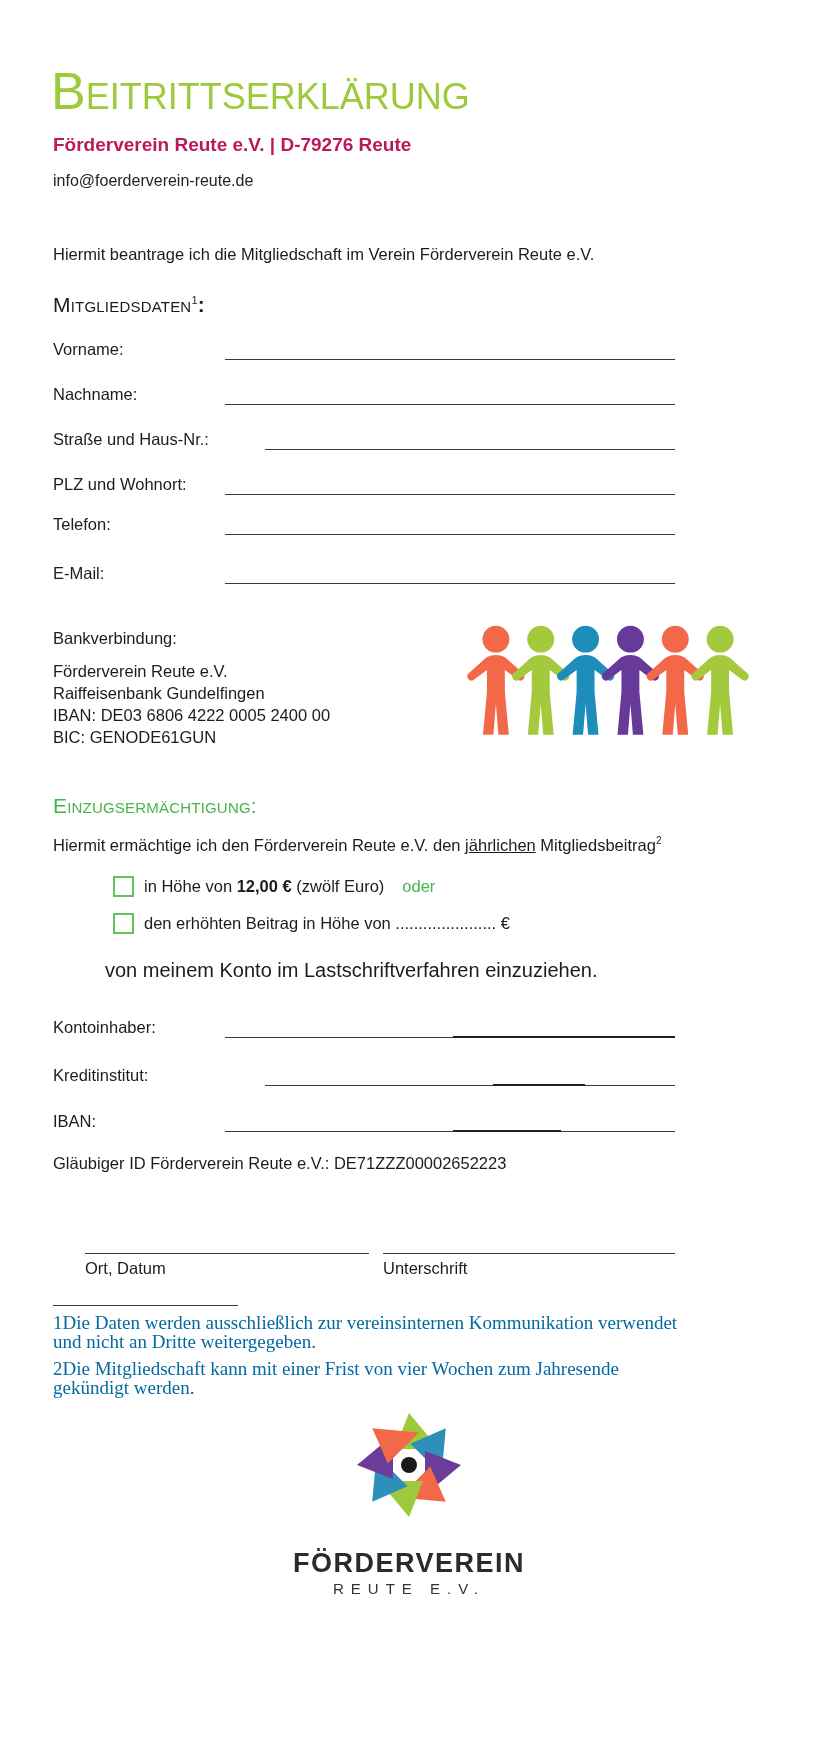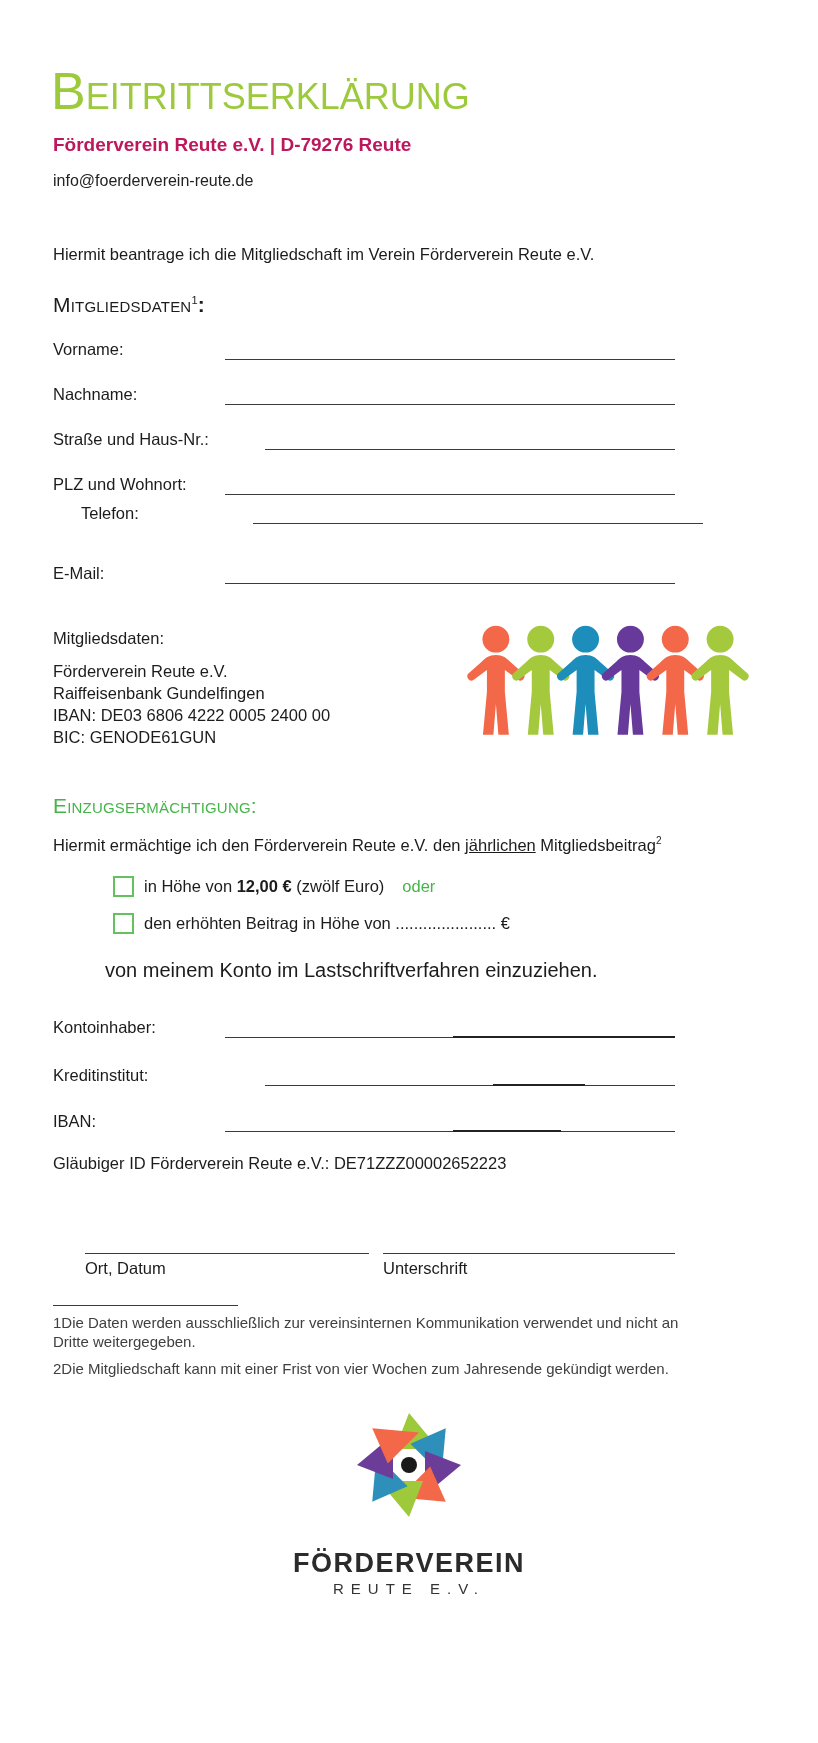--- a/index.html
+++ b/index.html
@@ -17,21 +17,21 @@
   
   .sec-head{font-size:21px;font-variant:small-caps;letter-spacing:.2px;color:#1c1c1c;}
   .member-head{left:53px;top:293px;}
   .sec-head sup{font-size:11px;}
   .sec-head .colon{font-weight:bold;}
   .debit-head{left:53px;top:794px;color:#45b549;}
   
   .row{left:53px;width:622px;display:flex;align-items:flex-end;height:22px;}
   .row .lbl{width:172px;font-size:16.5px;line-height:22px;}
   .row .line{flex:1;border-bottom:1px solid #3a3a3a;height:21px;position:relative;}
-  .r1{top:338px;} .r2{top:383px;} .r3{top:428px;gap:40px;} .r4{top:473px;} .r5{top:502px;margin-left:28px;} .r6{top:562px;}
+  .r1{top:338px;} .r2{top:383px;} .r3{top:428px;gap:40px;} .r4{top:473px;} .r5{top:513px;} .r6{top:562px;}
   
   .bank-head{left:53px;top:629px;font-size:16.5px;}
   .bank-lines{left:53px;top:660px;font-size:16.5px;line-height:22px;white-space:pre-line;}
   .people{left:466px;top:624px;}
   
   .debit-intro{left:53px;top:835px;font-size:16.5px;}
   .debit-intro .ul{text-decoration:underline;}
   .debit-intro sup{font-size:10px;}
   .opt{left:105px;display:flex;align-items:center;font-size:16.5px;padding-left:8px;}
   .opt1{top:876px;} .opt2{top:913px;}
@@ -43,21 +43,21 @@
   .thick{position:absolute;bottom:-1px;height:2px;background:#222;}
   .t1{left:228px;width:222px;} .t2{left:228px;width:92px;} .t3{left:228px;width:108px;}
   .creditor{left:53px;top:1154px;font-size:16.5px;}
   
   .sig{top:1240px;width:284px;}
   .sig-left{left:53px;margin-left:32px;} .sig-right{left:383px;width:292px;}
   .sig .sline{height:13px;border-bottom:1px solid #3a3a3a;}
   .sig .slabel{margin-top:5px;font-size:16.5px;}
   
   .fn-sep{left:53px;top:1305px;width:185px;border-top:1px solid #3a3a3a;height:0;}
-  .fn{left:53px;width:638px;font-size:15px;color:#404040;line-height:19px;}
+  .fn{left:53px;width:638px;font-size:19px;color:#0369a1;line-height:19px;font-family:Liberation Serif, serif;}
   .fn1{top:1313px;} .fn2{top:1359px;}
   
   .logo{left:0;top:1398px;width:818px;text-align:center;}
   .logo svg{display:block;margin:0 auto;}
   .logo-name{margin-top:16px;font-size:27px;font-weight:bold;letter-spacing:1.5px;color:#2b2b2b;}
   .logo-sub{margin-top:1px;font-size:15px;letter-spacing:7px;color:#333;}
   
   .banner{left:62px;top:1650px;width:730px;min-height:56px;background:#e3e3e3;
           box-shadow:-7px -7px 0 0 #efefef;display:flex;align-items:center;gap:13px;padding-left:10px;box-sizing:border-box;}
   .banner-text{font-size:16.5px;color:#4d4d4d;line-height:20px;}
@@ -95,21 +95,21 @@
   </div>
   <div class="abs row r5">
     <div class="lbl">Telefon:</div>
     <div class="line"></div>
   </div>
   <div class="abs row r6">
     <div class="lbl">E-Mail:</div>
     <div class="line"></div>
   </div>
 
-  <div class="abs bank-head">Mitgliedsdaten:</div>
+  <div class="abs bank-head">Bankverbindung:</div>
   <div class="abs bank-lines">Förderverein Reute e.V.
 Raiffeisenbank Gundelfingen
 IBAN: DE03 6806 4222 0005 2400 00
 BIC: GENODE61GUN</div>
 
   <svg class="abs people" width="284" height="114" viewBox="0 0 285 112">
     <defs>
       <symbol id="person" viewBox="0 0 60 112">
         <circle cx="30" cy="14" r="13.5"></circle>
         <path d="M30 30 c-7 0 -11 3.5 -14 6.5 L3 48 c-4.5 3.5 0.5 10 4.8 6.8 L21 45 v22 l-4 43 h10.5 l2.5 -31 l2.5 31 H43 l-4 -43 V45 l13.2 9.8 C56.5 58 61.5 51.5 57 48 L44 36.5 C41 33.5 37 30 30 30 z"></path>

